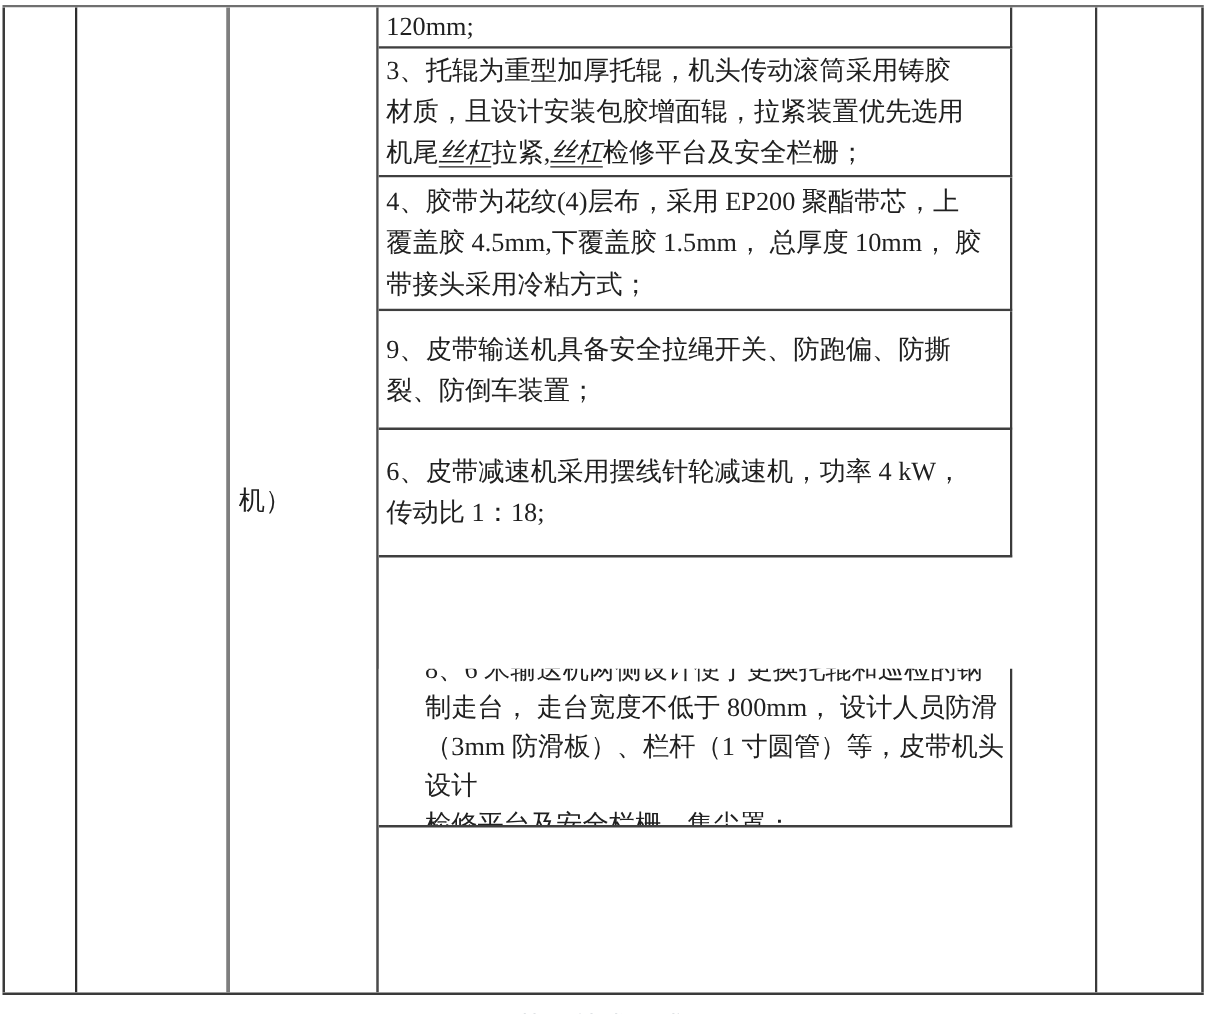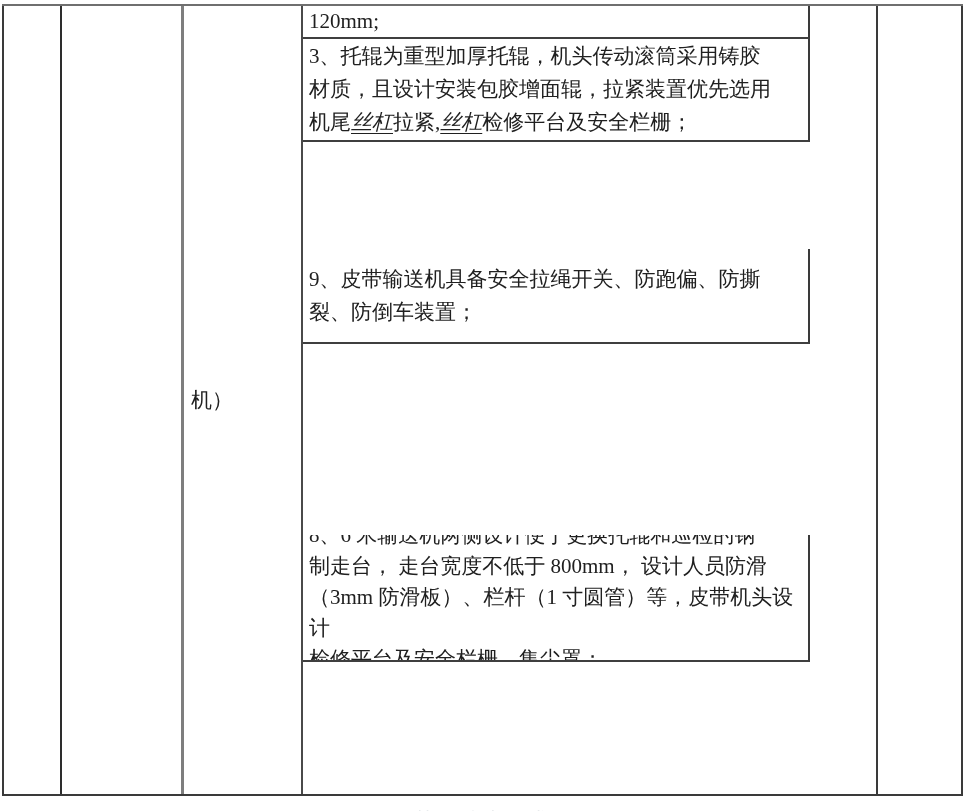--- a/index.html
+++ b/index.html
@@ -28,21 +28,21 @@
     border-bottom:2px solid #3f3f3f;
     display:flex;align-items:center;overflow:hidden;
   }
   .spec.last{border-bottom:none;}
   .spec .txt{
     display:block;white-space:pre-wrap;
     font-size:21px;line-height:33px;
     padding:0 4px 0 6px;width:100%;box-sizing:border-box;
   }
   .r1{grid-row:1;} .r2{grid-row:2;} .r3{grid-row:3;} .r4{grid-row:4;}
-  .r5{grid-row:5;} .r6{grid-row:6;} .r7{grid-row:7;} .r8{grid-row:8;}
+  .r5{grid-row:5;} .r6{grid-row:6;} .r7{grid-row:7;padding-left:31px;} .r8{grid-row:8;}
   .lh31 .txt{line-height:31px;}
   .lh32 .txt{line-height:32px;}
   .u{text-decoration:underline;text-decoration-thickness:1px;text-underline-offset:4px;font-style:italic;}
   .bottom{
     grid-column:1/-1;grid-row:9;
     border-top:2px solid #3a3a3a;
     position:relative;overflow:hidden;
   }
   .bottom .txt{
     position:absolute;top:11px;left:0;right:0;
@@ -64,26 +64,35 @@
   <div class="cell spec r1">
     <span class="txt">120mm;</span>
   </div>
 
   <div class="cell spec r2">
     <span class="txt"><span>3、托辊为重型加厚托辊，机头传动滚筒采用铸胶
 材质，且设计安装包胶增面辊，拉紧装置优先选用
 机尾</span><span class="u">丝杠</span><span>拉紧,</span><span class="u">丝杠</span><span>检修平台及安全栏栅；</span></span>
   </div>
 
+  <div class="cell spec r3">
+    <span class="txt">4、胶带为花纹(4)层布，采用 EP200 聚酯带芯，上
+覆盖胶 4.5mm,下覆盖胶 1.5mm， 总厚度 10mm， 胶
+带接头采用冷粘方式；</span>
+  </div>
 
   <div class="cell spec r4">
     <span class="txt">9、皮带输送机具备安全拉绳开关、防跑偏、防撕
 裂、防倒车装置；</span>
   </div>
 
+  <div class="cell spec r5">
+    <span class="txt">6、皮带减速机采用摆线针轮减速机，功率 4 kW，
+传动比 1：18;</span>
+  </div>
 
 
   <div class="cell spec r7 lh31">
     <span class="txt">8、6 米输送机两侧设计便于更换托辊和巡检的钢
 制走台， 走台宽度不低于 800mm， 设计人员防滑
 （3mm 防滑板）、栏杆（1 寸圆管）等，皮带机头设计
 检修平台及安全栏栅、集尘罩；</span>
   </div>
 
 

